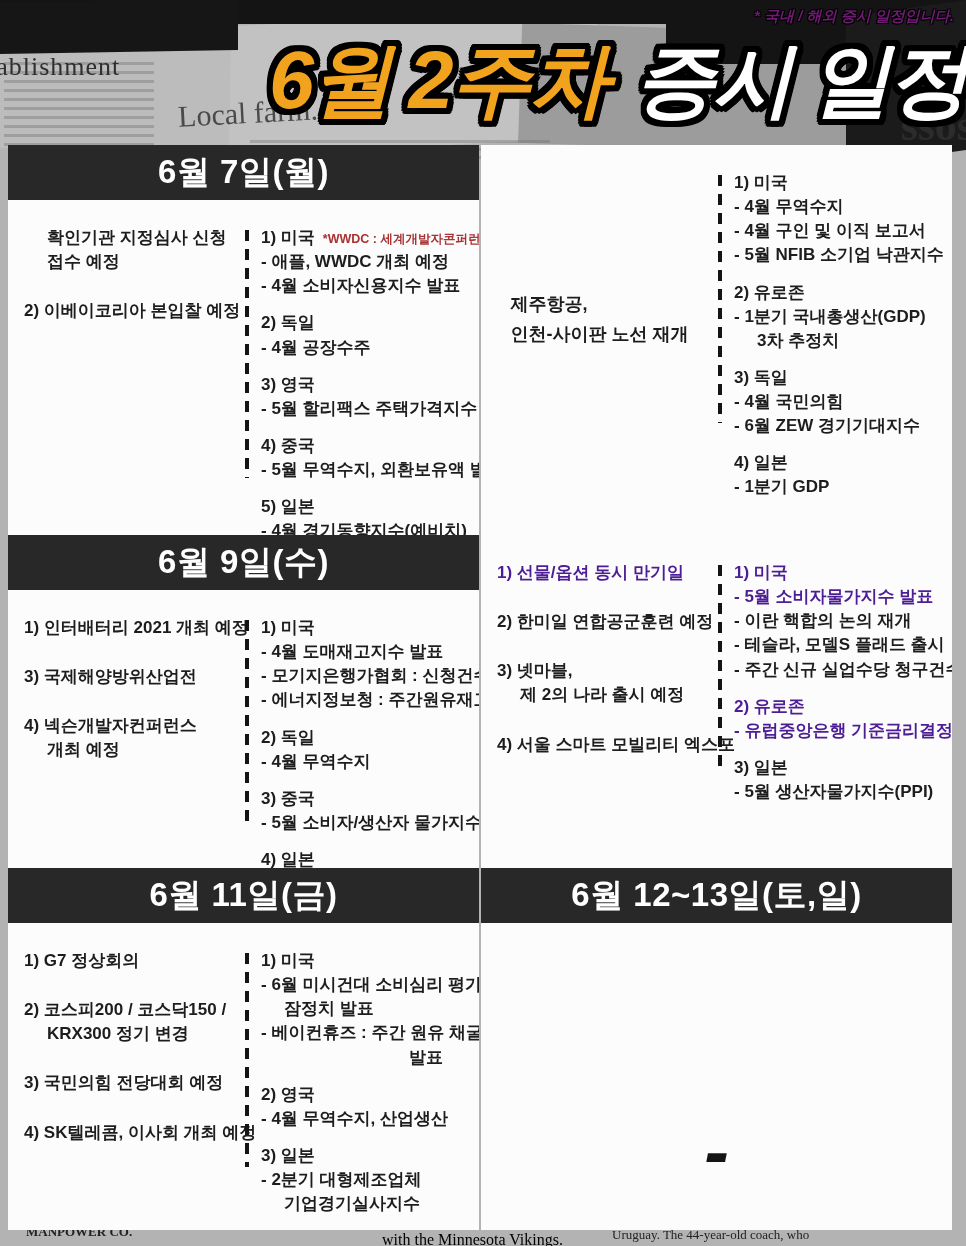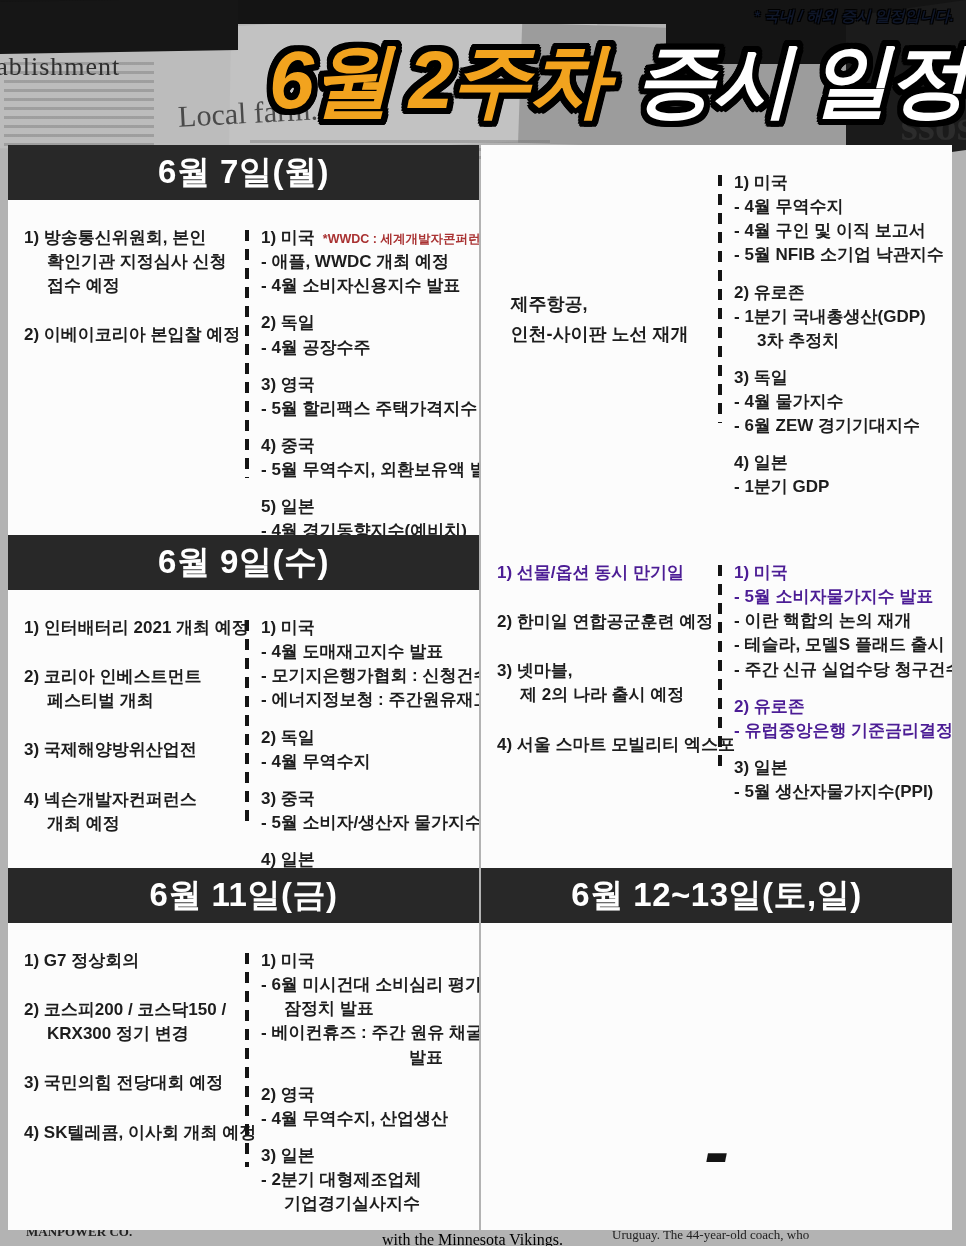--- a/index.html
+++ b/index.html
@@ -23,21 +23,21 @@
   .tr-patch2{position:absolute;right:0;top:0;width:120px;height:150px;background:#1b1b1b;transform:skewY(-8deg);transform-origin:top right;}
   .frag{position:absolute;color:#3c3c3c;font-family:"Liberation Serif","DejaVu Serif",serif;white-space:nowrap;}
   .frag-tablish{left:-12px;top:52px;font-size:26px;color:#2f2f2f;letter-spacing:1px;}
   .frag-localfarm{left:178px;top:96px;font-size:30px;color:#4a4a4a;transform:rotate(-3deg);}
   .frag-ssos{right:-8px;top:100px;font-size:44px;font-weight:bold;color:#2c2c2c;}
   .frag-manpower{left:26px;top:1224px;font-size:13px;font-weight:bold;color:#222;}
   .frag-vikings{left:382px;top:1231px;font-size:16px;color:#000000;}
   .frag-uruguay{left:612px;top:1227px;font-size:13px;color:#222;}
   
   .caption{
-    position:absolute;top:7px;right:12px;color:#0f172a;font-size:15px;font-weight:bold;font-style:italic;
+    position:absolute;top:7px;right:12px;color:#701a75;font-size:15px;font-weight:bold;font-style:italic;
     text-shadow:-1px -1px 0 #000,1px -1px 0 #000,-1px 1px 0 #000,1px 1px 0 #000;
     letter-spacing:0px;
   }
   
   .title{
     position:absolute;left:0;top:36px;width:966px;text-align:right;
     font-size:81px;font-weight:900;font-style:italic;letter-spacing:-3px;line-height:1.1;
     white-space:nowrap;
   }
   .outline{
@@ -114,21 +114,20 @@
   <span class="t1 outline">6월 2주차</span><span class="t2 outline">증시 일정</span>
 </div>
 
 <div class="grid">
 
   <div class="panel row1">
     <div class="p-header">6월 7일(월)</div>
     <div class="p-body">
       <div class="col col-left">
           <div class="group">
-            <div class="line">1) 방송통신위원회, 본인</div>
             <div class="line ind1">확인기관 지정심사 신청</div>
             <div class="line ind1">접수 예정</div>
           </div>
           <div class="group">
             <div class="line">2) 이베이코리아 본입찰 예정</div>
           </div>
         </div>
       <div class="vdash"></div>
       <div class="col col-right">
           <div class="group">
@@ -172,41 +171,37 @@
             <div class="line">- 4월 구인 및 이직 보고서</div>
             <div class="line">- 5월 NFIB 소기업 낙관지수</div>
           </div>
           <div class="group">
             <div class="line">2) 유로존</div>
             <div class="line">- 1분기 국내총생산(GDP)</div>
             <div class="line ind1">3차 추정치</div>
           </div>
           <div class="group">
             <div class="line">3) 독일</div>
-            <div class="line">- 4월 물가지수</div>
+            <div class="line">- 4월 국민의힘</div>
             <div class="line">- 6월 ZEW 경기기대지수</div>
           </div>
           <div class="group">
             <div class="line">4) 일본</div>
             <div class="line">- 1분기 GDP</div>
           </div>
         </div>
     </div>
   </div>
 
   <div class="panel row2">
     <div class="p-header">6월 9일(수)</div>
     <div class="p-body">
       <div class="col col-left">
           <div class="group">
             <div class="line">1) 인터배터리 2021 개최 예정</div>
-          </div>
-          <div class="group">
-            <div class="line">2) 코리아 인베스트먼트</div>
-            <div class="line ind1">페스티벌 개최</div>
           </div>
           <div class="group">
             <div class="line">3) 국제해양방위산업전</div>
           </div>
           <div class="group">
             <div class="line">4) 넥슨개발자컨퍼런스</div>
             <div class="line ind1">개최 예정</div>
           </div>
         </div>
       <div class="vdash"></div>

